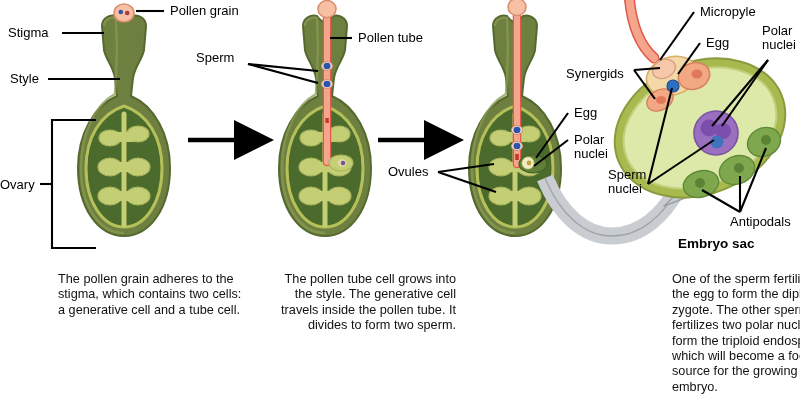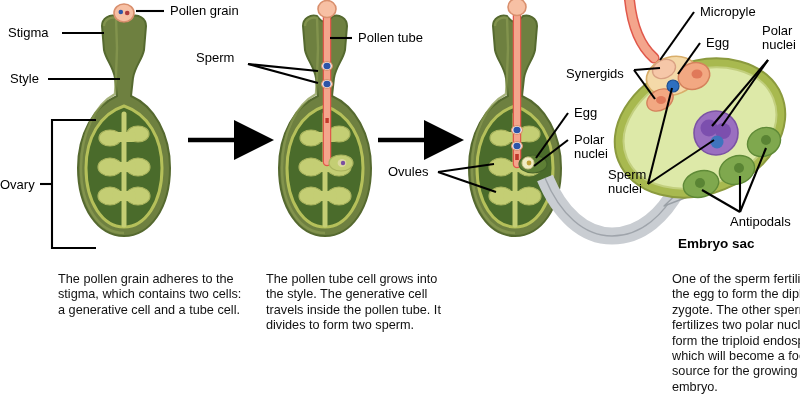--- a/index.html
+++ b/index.html
@@ -16,21 +16,21 @@
   .lbl-bold{font-family:"Liberation Sans","DejaVu Sans",sans-serif;font-size:13.5px;font-weight:bold;fill:#000;}
   .leader{stroke:#000;stroke-width:2.1;fill:none;stroke-linecap:butt;}
   .bracket{stroke:#000;stroke-width:2.1;fill:none;}
   .captions{position:absolute;left:0;top:272px;width:732px;height:137px;margin-left:28px;}
   .cap{
     position:absolute;top:0;
     font-size:12.7px;line-height:15.4px;color:#111;
     white-space:pre-line;
   }
   .cap1{left:30px;width:190px;}
-  .cap2{left:238px;width:190px;}
+  .cap2{left:238px;width:190px;text-align:right;}
   .cap3{left:443px;width:195px;}
   .cap4{left:644px;width:160px;}
 </style>
 </head>
 <body>
 
 <div id="stage">
 
 <svg id="diagram" viewBox="0 0 800 409" xmlns="http://www.w3.org/2000/svg">
 

